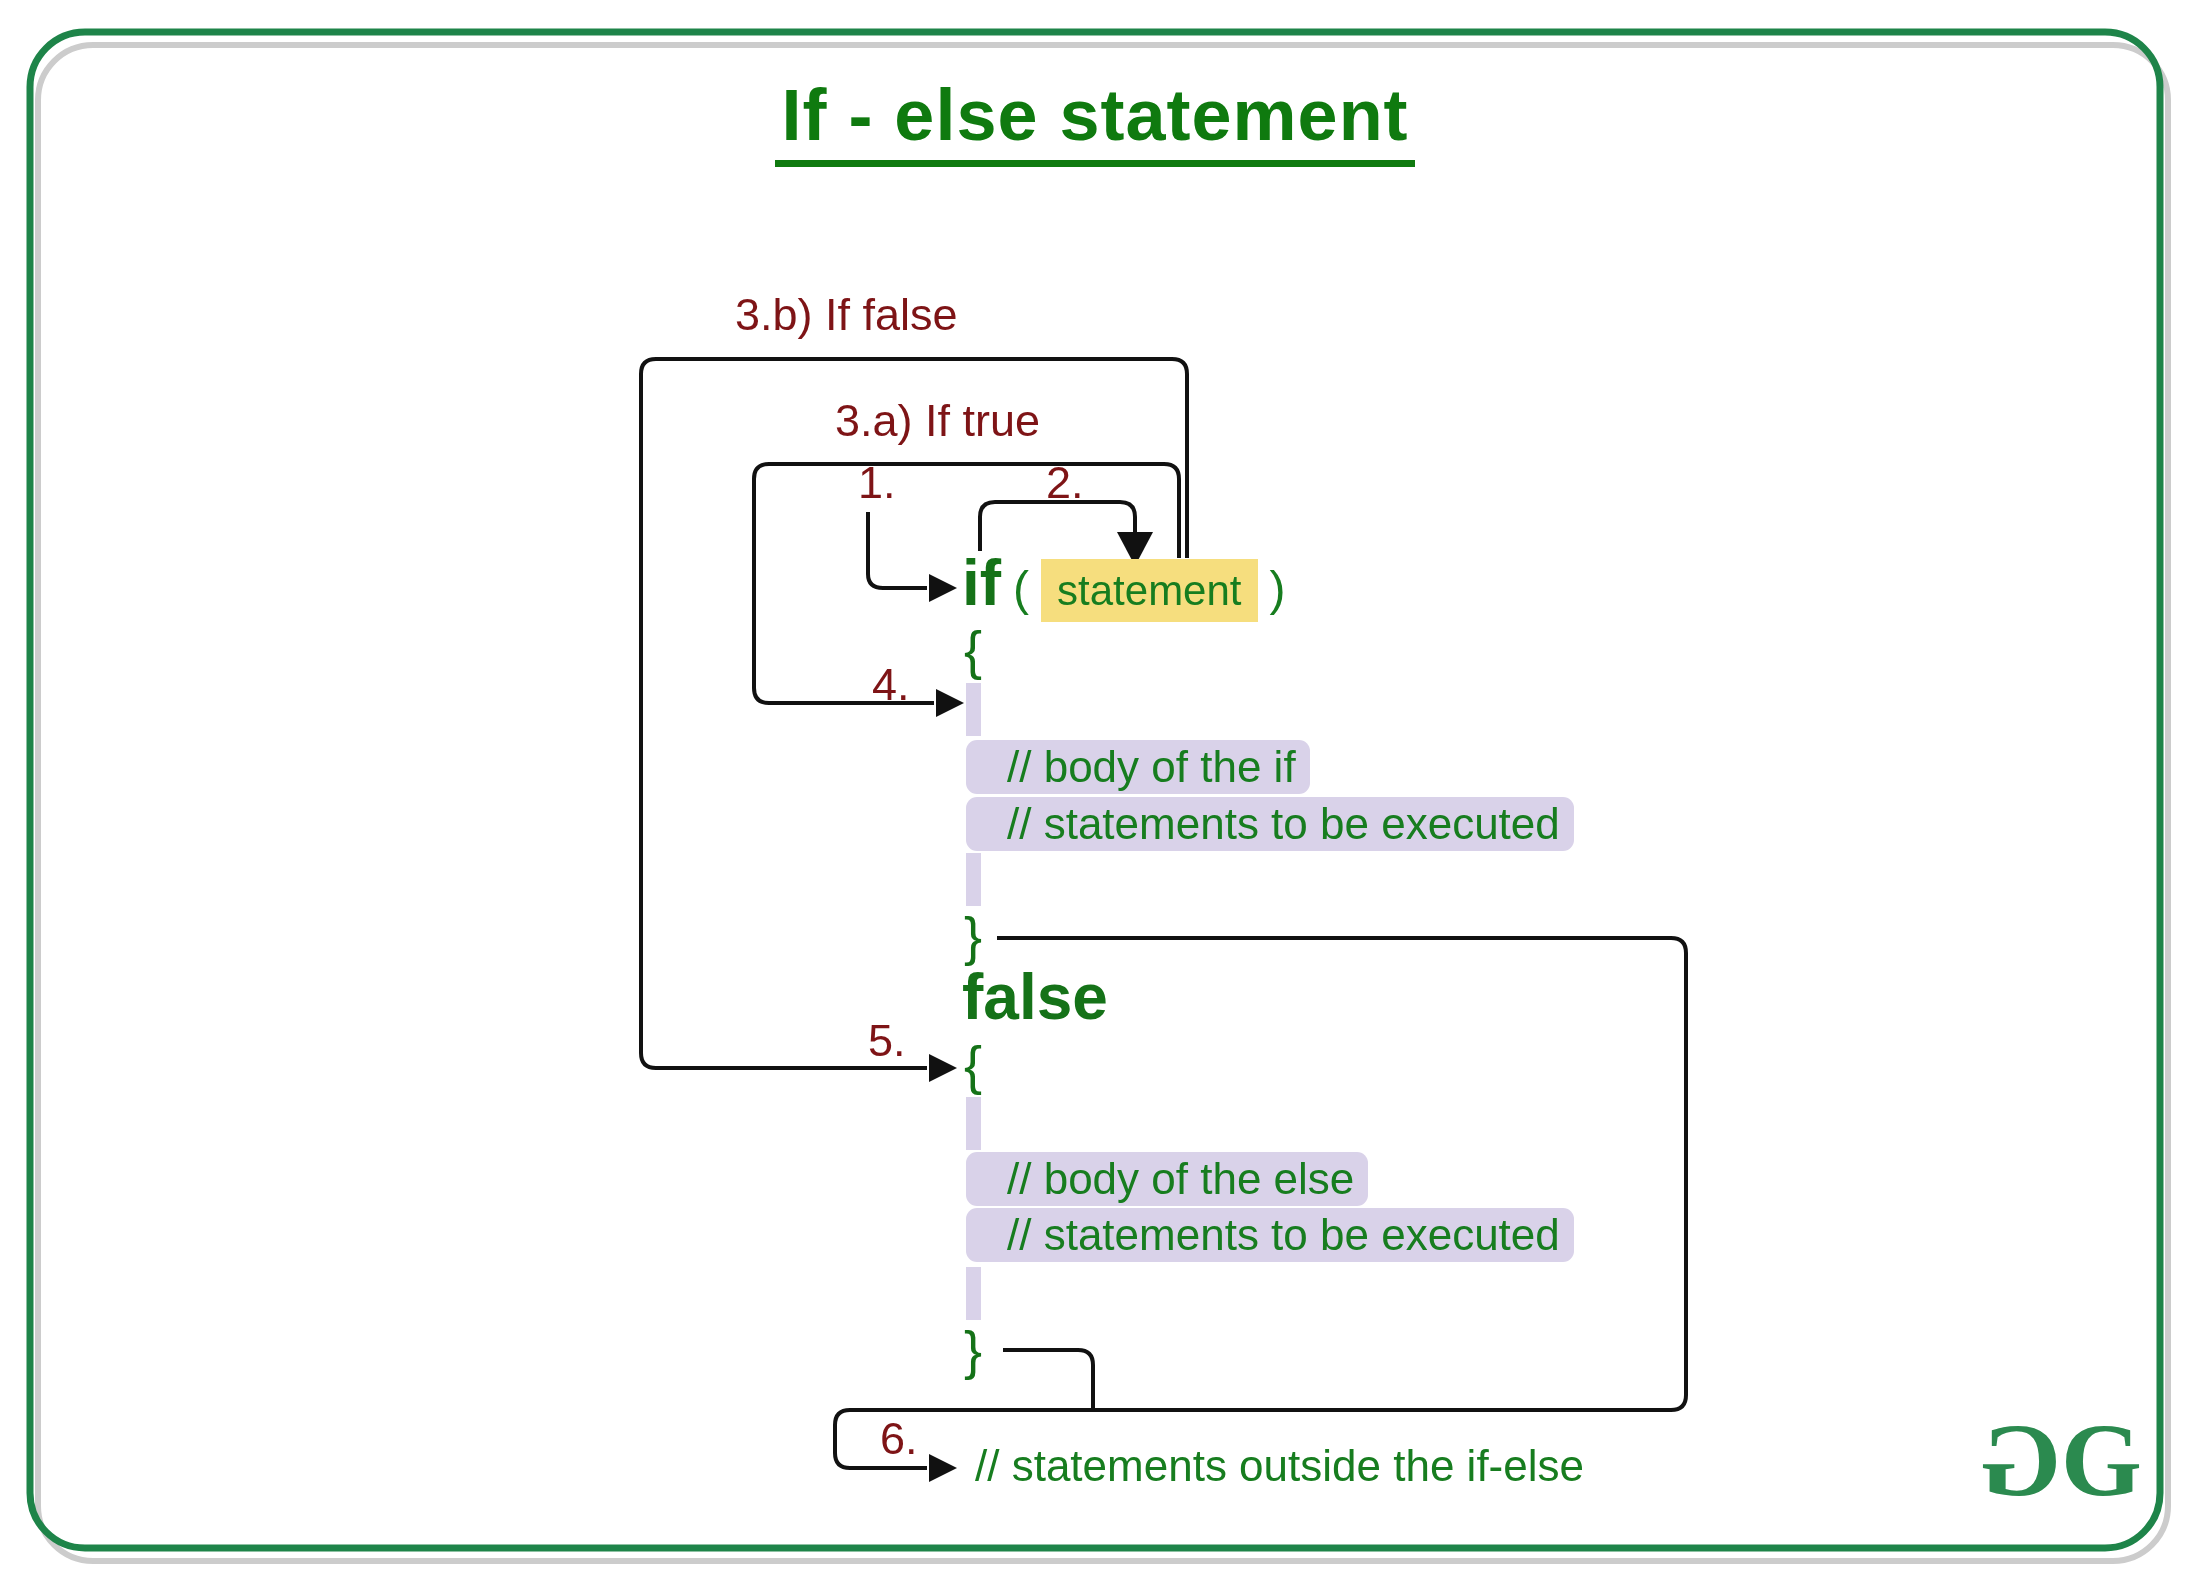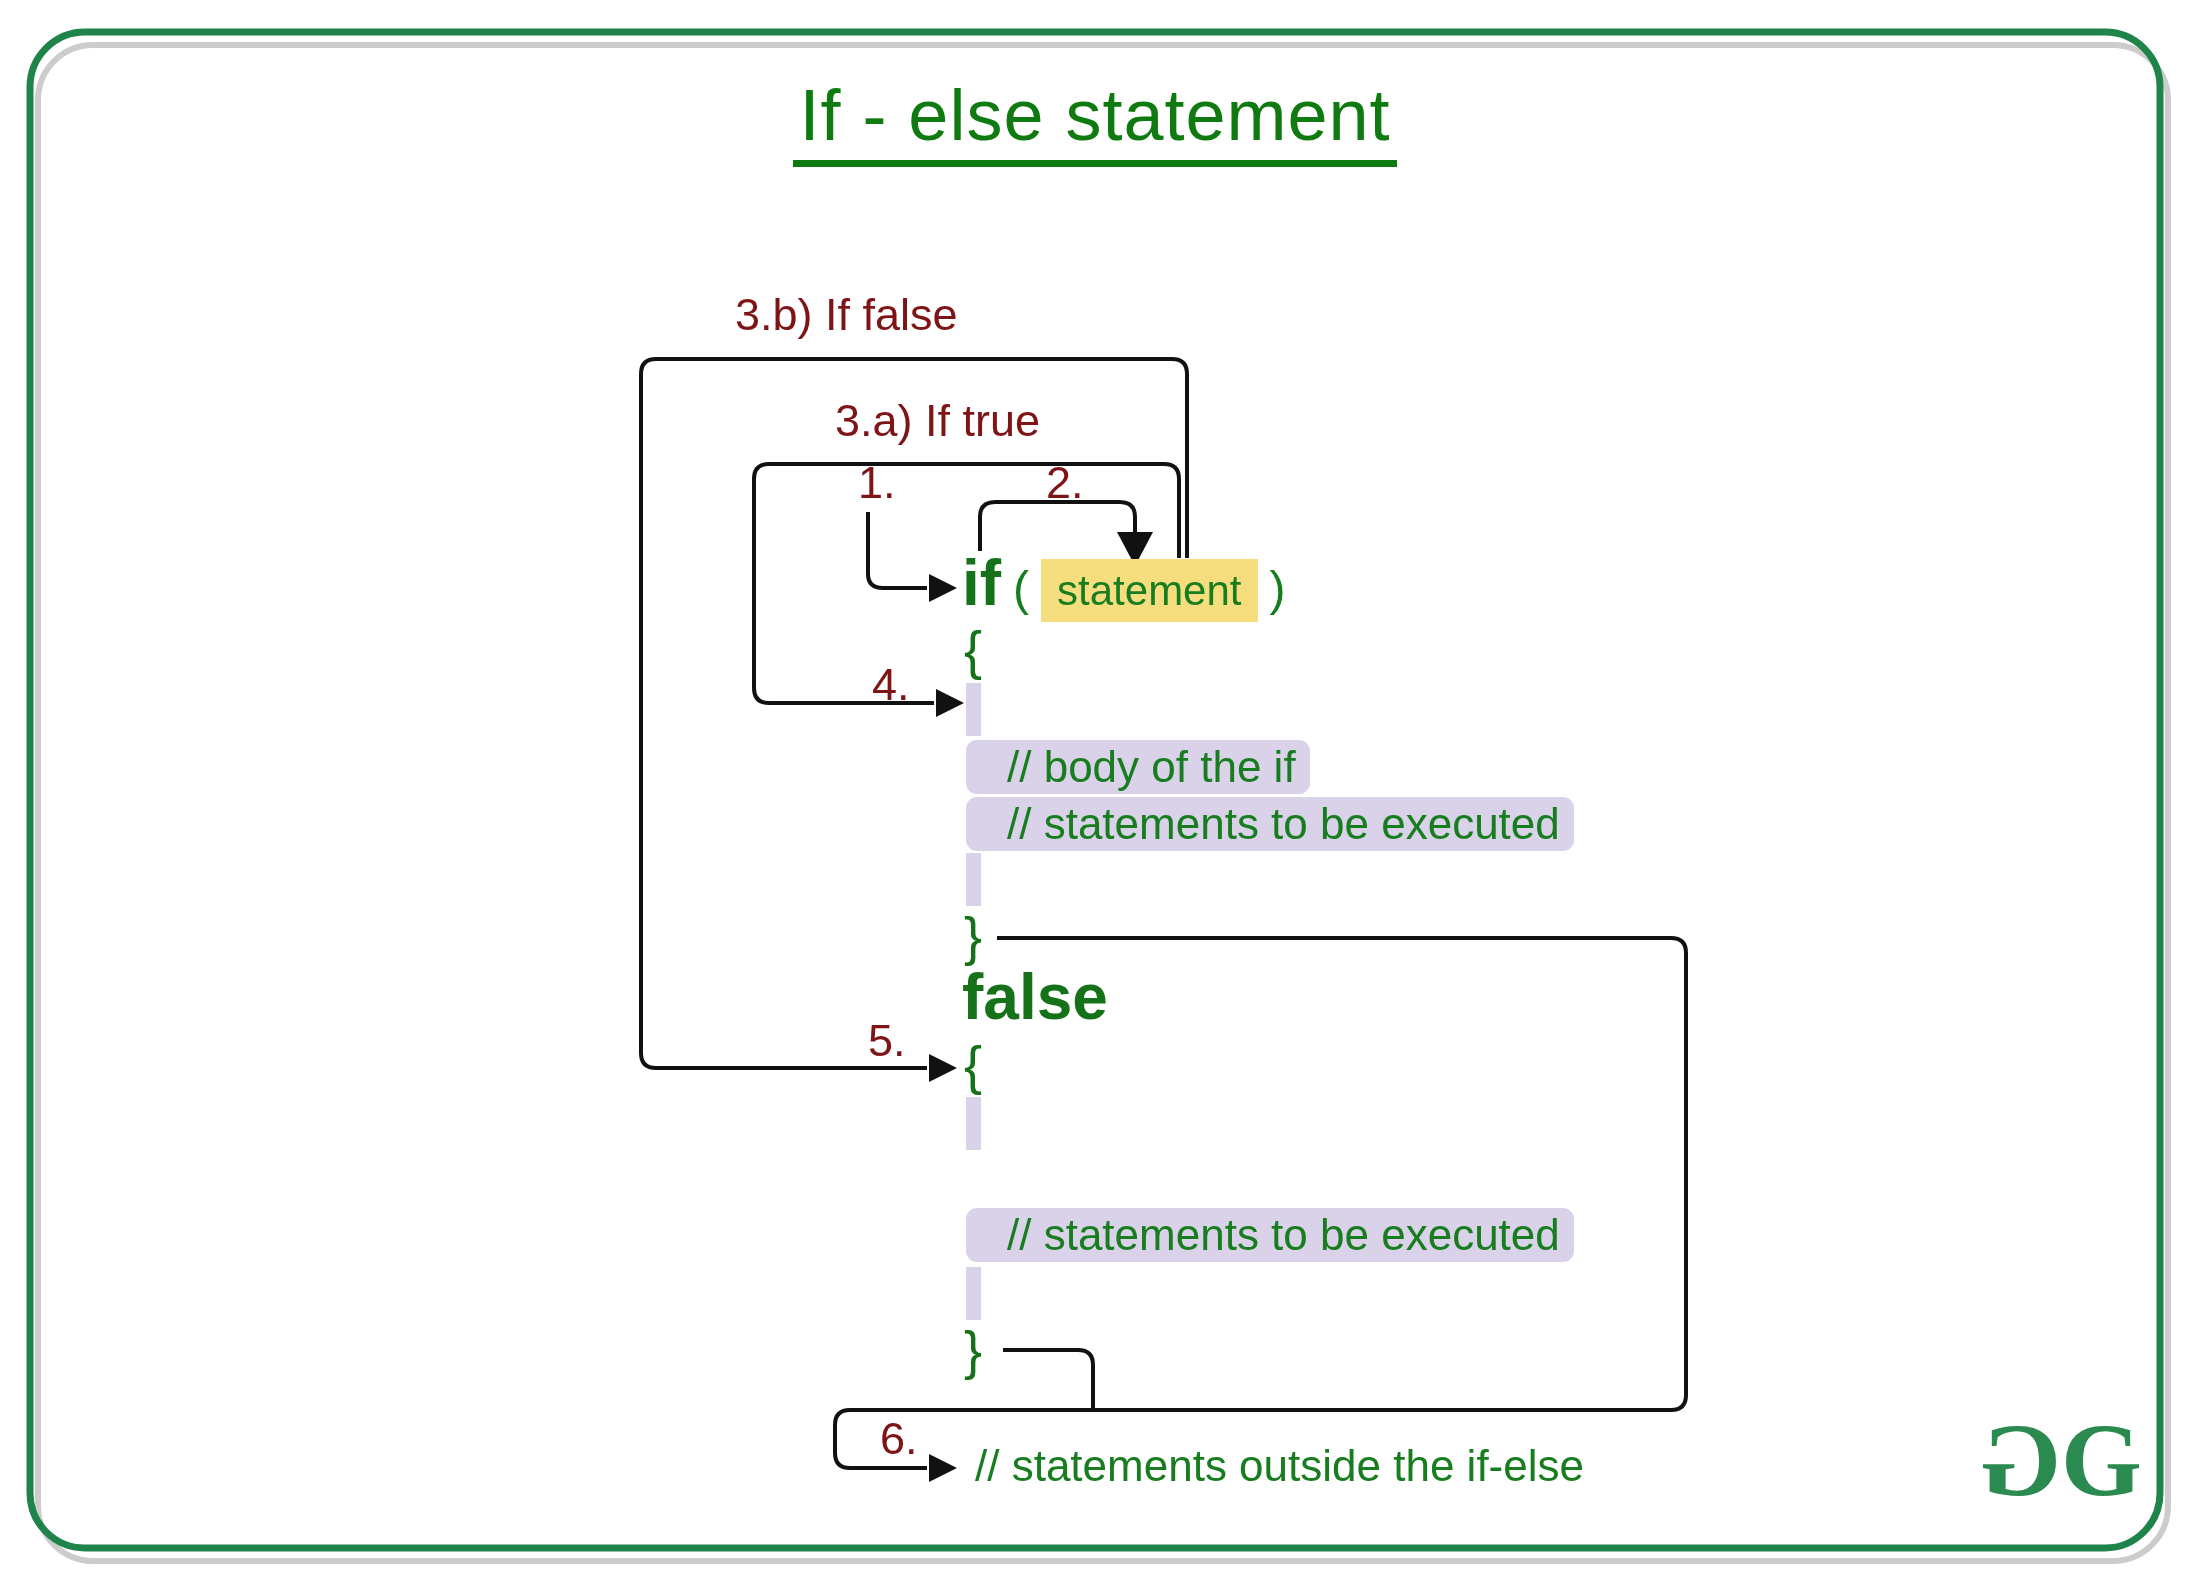--- a/index.html
+++ b/index.html
@@ -11,21 +11,21 @@
   html,body{margin:0;padding:0;background:var(--background);}
   .page{position:relative;width:2190px;height:1587px;background:var(--background);
         font-family:"Liberation Sans",sans-serif;overflow:hidden;}
   .layer{position:absolute;left:0;top:0;width:2190px;height:1587px;}
   svg.frame{display:block;}
   .border-gray-rect{fill:none;stroke:var(--border-gray);stroke-width:6;}
   .border-green-rect{fill:none;stroke:var(--border-green);stroke-width:7;}
   .flow{fill:none;stroke:var(--flow-line-black);stroke-width:4;}
   .ahead{fill:var(--flow-line-black);stroke:none;}
   .title-wrap{position:absolute;left:0;top:74px;width:2190px;text-align:center;}
-  .title{display:inline-block;font-size:72px;font-weight:normal;color:var(--title-green);
+  .title{display:inline-block;font-size:72px;font-weight:bold;color:var(--title-green);
          border-bottom:7px solid var(--title-green);padding:0 6px 4px 6px;letter-spacing:1px;}
 
   .mlabel{position:absolute;font-weight:normal;color:var(--label-maroon);font-size:45px;line-height:46px;}
 
   .code-line-if{position:absolute;left:962px;top:552px;display:flex;align-items:baseline;height:66px;}
   .kw{font-size:64px;font-weight:bold;color:var(--keyword-green);line-height:62px;text-align:center;}
   .paren{font-size:48px;color:var(--code-green);margin:0 12px;}
   .cond{font-size:42px;color:var(--code-green);background:var(--condition-highlight);
         padding:8px 16px 7px 16px;}
   .brace{position:absolute;left:964px;font-size:54px;line-height:56px;color:var(--keyword-green);}
@@ -92,20 +92,21 @@
   <div class="brace" style="top:622px;">{</div>
   <div class="cursor-bar" style="top:683px;"></div>
   <div class="comment" style="top:740px;">// body of the if</div>
   <div class="comment" style="top:797px;">// statements to be executed</div>
   <div class="cursor-bar" style="top:853px;"></div>
   <div class="brace" style="top:908px;">}</div>
 
   <div class="kw else-kw">false</div>
   <div class="brace" style="top:1037px;">{</div>
   <div class="cursor-bar" style="top:1097px;"></div>
+  <div class="comment" style="top:1152px;">// body of the else</div>
   <div class="comment" style="top:1208px;">// statements to be executed</div>
   <div class="cursor-bar" style="top:1267px;"></div>
   <div class="brace" style="top:1322px;">}</div>
 
   <div class="comment nobg" style="top:1439px;left:975px;">// statements outside the if-else</div>
 
   <div class="logo">
     <span class="flip">G</span><span>G</span>
   </div>
 

